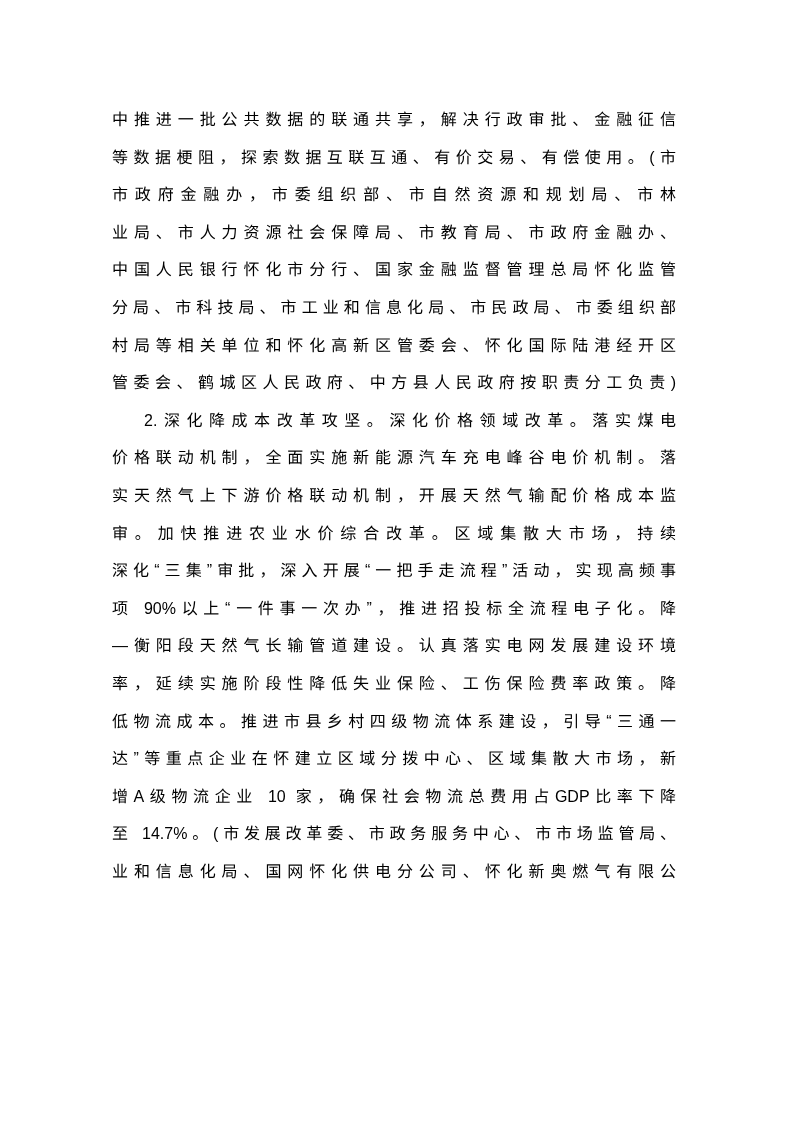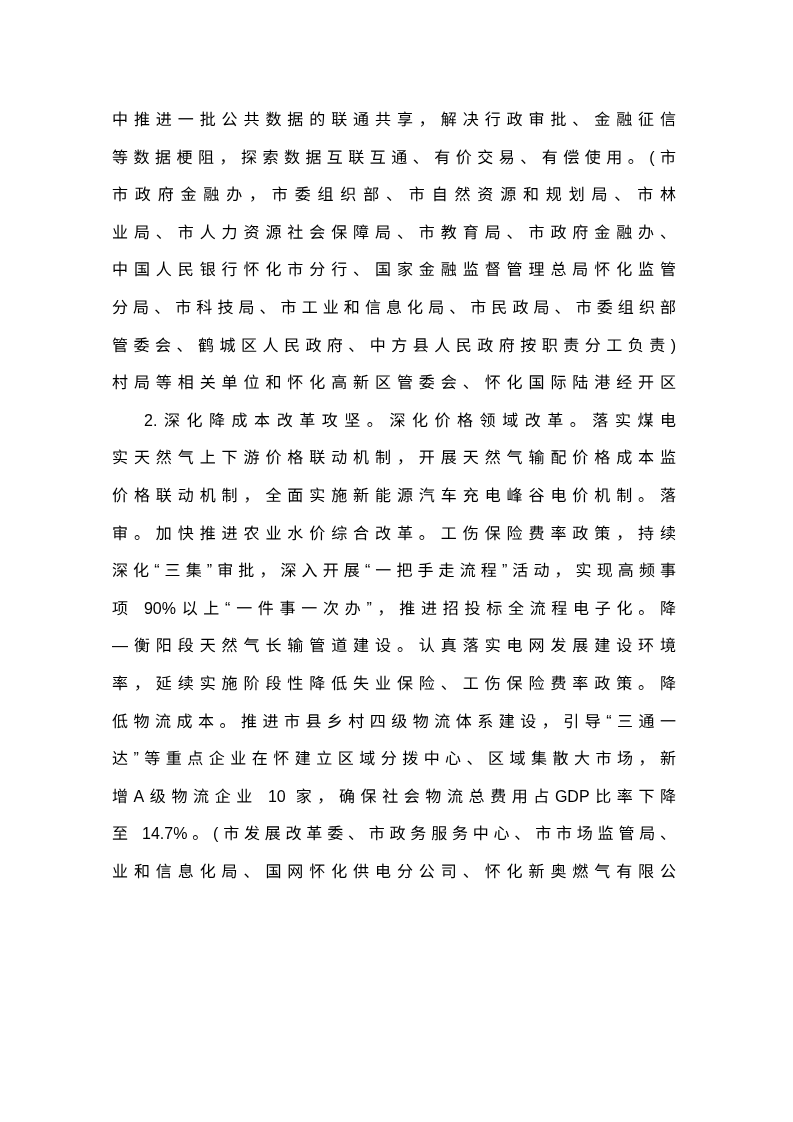--- a/index.html
+++ b/index.html
@@ -40,26 +40,26 @@
 <body>
 
 <div class="page">
   <div class="text-block">
       <div class="line">中推进一批公共数据的联通共享，解决行政审批、金融征信</div>
       <div class="line">等数据梗阻，探索数据互联互通、有价交易、有偿使用。(市</div>
       <div class="line">市政府金融办，市委组织部、市自然资源和规划局、市林</div>
       <div class="line">业局、市人力资源社会保障局、市教育局、市政府金融办、</div>
       <div class="line">中国人民银行怀化市分行、国家金融监督管理总局怀化监管</div>
       <div class="line">分局、市科技局、市工业和信息化局、市民政局、市委组织部</div>
+      <div class="line">村局等相关单位和怀化高新区管委会、怀化国际陆港经开区</div>
       <div class="line">管委会、鹤城区人民政府、中方县人民政府按职责分工负责)</div>
-      <div class="line">村局等相关单位和怀化高新区管委会、怀化国际陆港经开区</div>
       <div class="line indent">2.深化降成本改革攻坚。深化价格领域改革。落实煤电</div>
+      <div class="line">价格联动机制，全面实施新能源汽车充电峰谷电价机制。落</div>
       <div class="line">实天然气上下游价格联动机制，开展天然气输配价格成本监</div>
-      <div class="line">价格联动机制，全面实施新能源汽车充电峰谷电价机制。落</div>
-      <div class="line">审。加快推进农业水价综合改革。工伤保险费率政策，持续</div>
+      <div class="line">审。加快推进农业水价综合改革。区域集散大市场，持续</div>
       <div class="line">深化“三集”审批，深入开展“一把手走流程”活动，实现高频事</div>
       <div class="line">项 90%以上“一件事一次办”，推进招投标全流程电子化。降</div>
       <div class="line">—衡阳段天然气长输管道建设。认真落实电网发展建设环境</div>
       <div class="line">率，延续实施阶段性降低失业保险、工伤保险费率政策。降</div>
       <div class="line">低物流成本。推进市县乡村四级物流体系建设，引导“三通一</div>
       <div class="line">达”等重点企业在怀建立区域分拨中心、区域集散大市场，新</div>
       <div class="line">增A级物流企业 10 家，确保社会物流总费用占GDP比率下降</div>
       <div class="line">至 14.7%。(市发展改革委、市政务服务中心、市市场监管局、</div>
       <div class="line">业和信息化局、国网怀化供电分公司、怀化新奥燃气有限公</div>
     </div>

